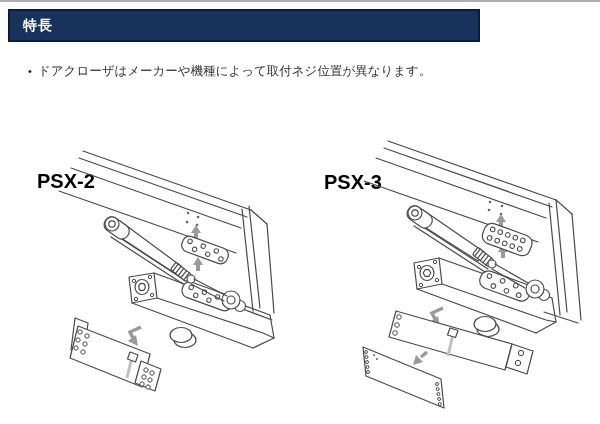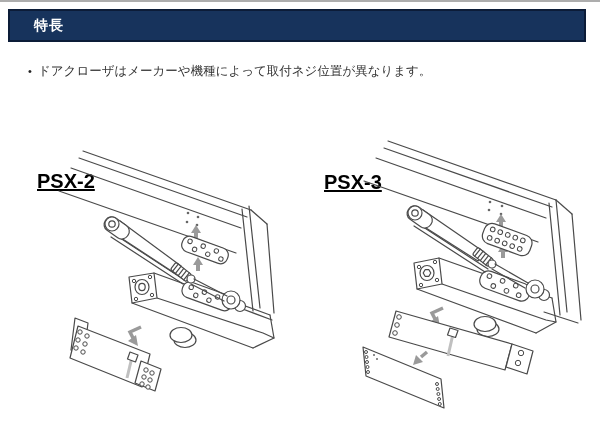--- a/index.html
+++ b/index.html
@@ -2,33 +2,33 @@
 <html><head>
 <meta charset="utf-8">
 <style>
   html,body{margin:0;padding:0;}
   body{
     width:600px;height:424px;position:relative;background:#ffffff;overflow:hidden;
     font-family:"Liberation Sans","DejaVu Sans",sans-serif;
   }
   .top-rule{position:absolute;left:0;top:0;width:600px;height:2px;background:#adadad;}
   .header-bar{
-    position:absolute;left:8px;top:9px;width:578px;height:33px;
+    position:absolute;left:8px;top:9px;width:472px;height:33px;
     background:#17335c;border:2px solid #0c1c38;box-sizing:border-box;
-    display:flex;align-items:center;padding-left:11px;
+    display:flex;align-items:center;
   }
   .header-bar .title{
     color:#ffffff;font-size:14px;font-weight:bold;padding-left:13px;letter-spacing:1px;
   }
   .intro{position:absolute;left:28px;top:61px;width:552px;color:#333333;font-size:12.5px;line-height:21px;}
   .intro .row{display:flex;}
   .intro .bullet{width:10px;flex:0 0 10px;color:#222;font-size:11px;line-height:21px;}
   .intro .txt{flex:1;}
   .diagram-label{
-    position:absolute;font-size:20px;font-weight:bold;color:#000;letter-spacing:0px;text-decoration:underline;
+    position:absolute;font-size:20px;font-weight:bold;color:#000;letter-spacing:0px;
   }
   #psx2-label{left:37px;top:170px;}
   #psx3-label{left:324px;top:171px;}
   svg .ln{stroke:#4a4a4a;stroke-width:1.2;fill:none;stroke-linecap:round;stroke-linejoin:round;}
   svg .fw{stroke:#4a4a4a;stroke-width:1.2;fill:#ffffff;stroke-linejoin:round;}
   svg .hole{stroke:#4a4a4a;stroke-width:1;fill:#ffffff;}
   svg .dot{fill:#666666;stroke:none;}
   svg .arrow{fill:#9a9a9a;stroke:none;}
   svg .arrowln{stroke:#9a9a9a;stroke-width:3.5;fill:none;stroke-linecap:butt;}
   svg .shade{stroke:#c0c0c0;stroke-width:3;fill:none;}

